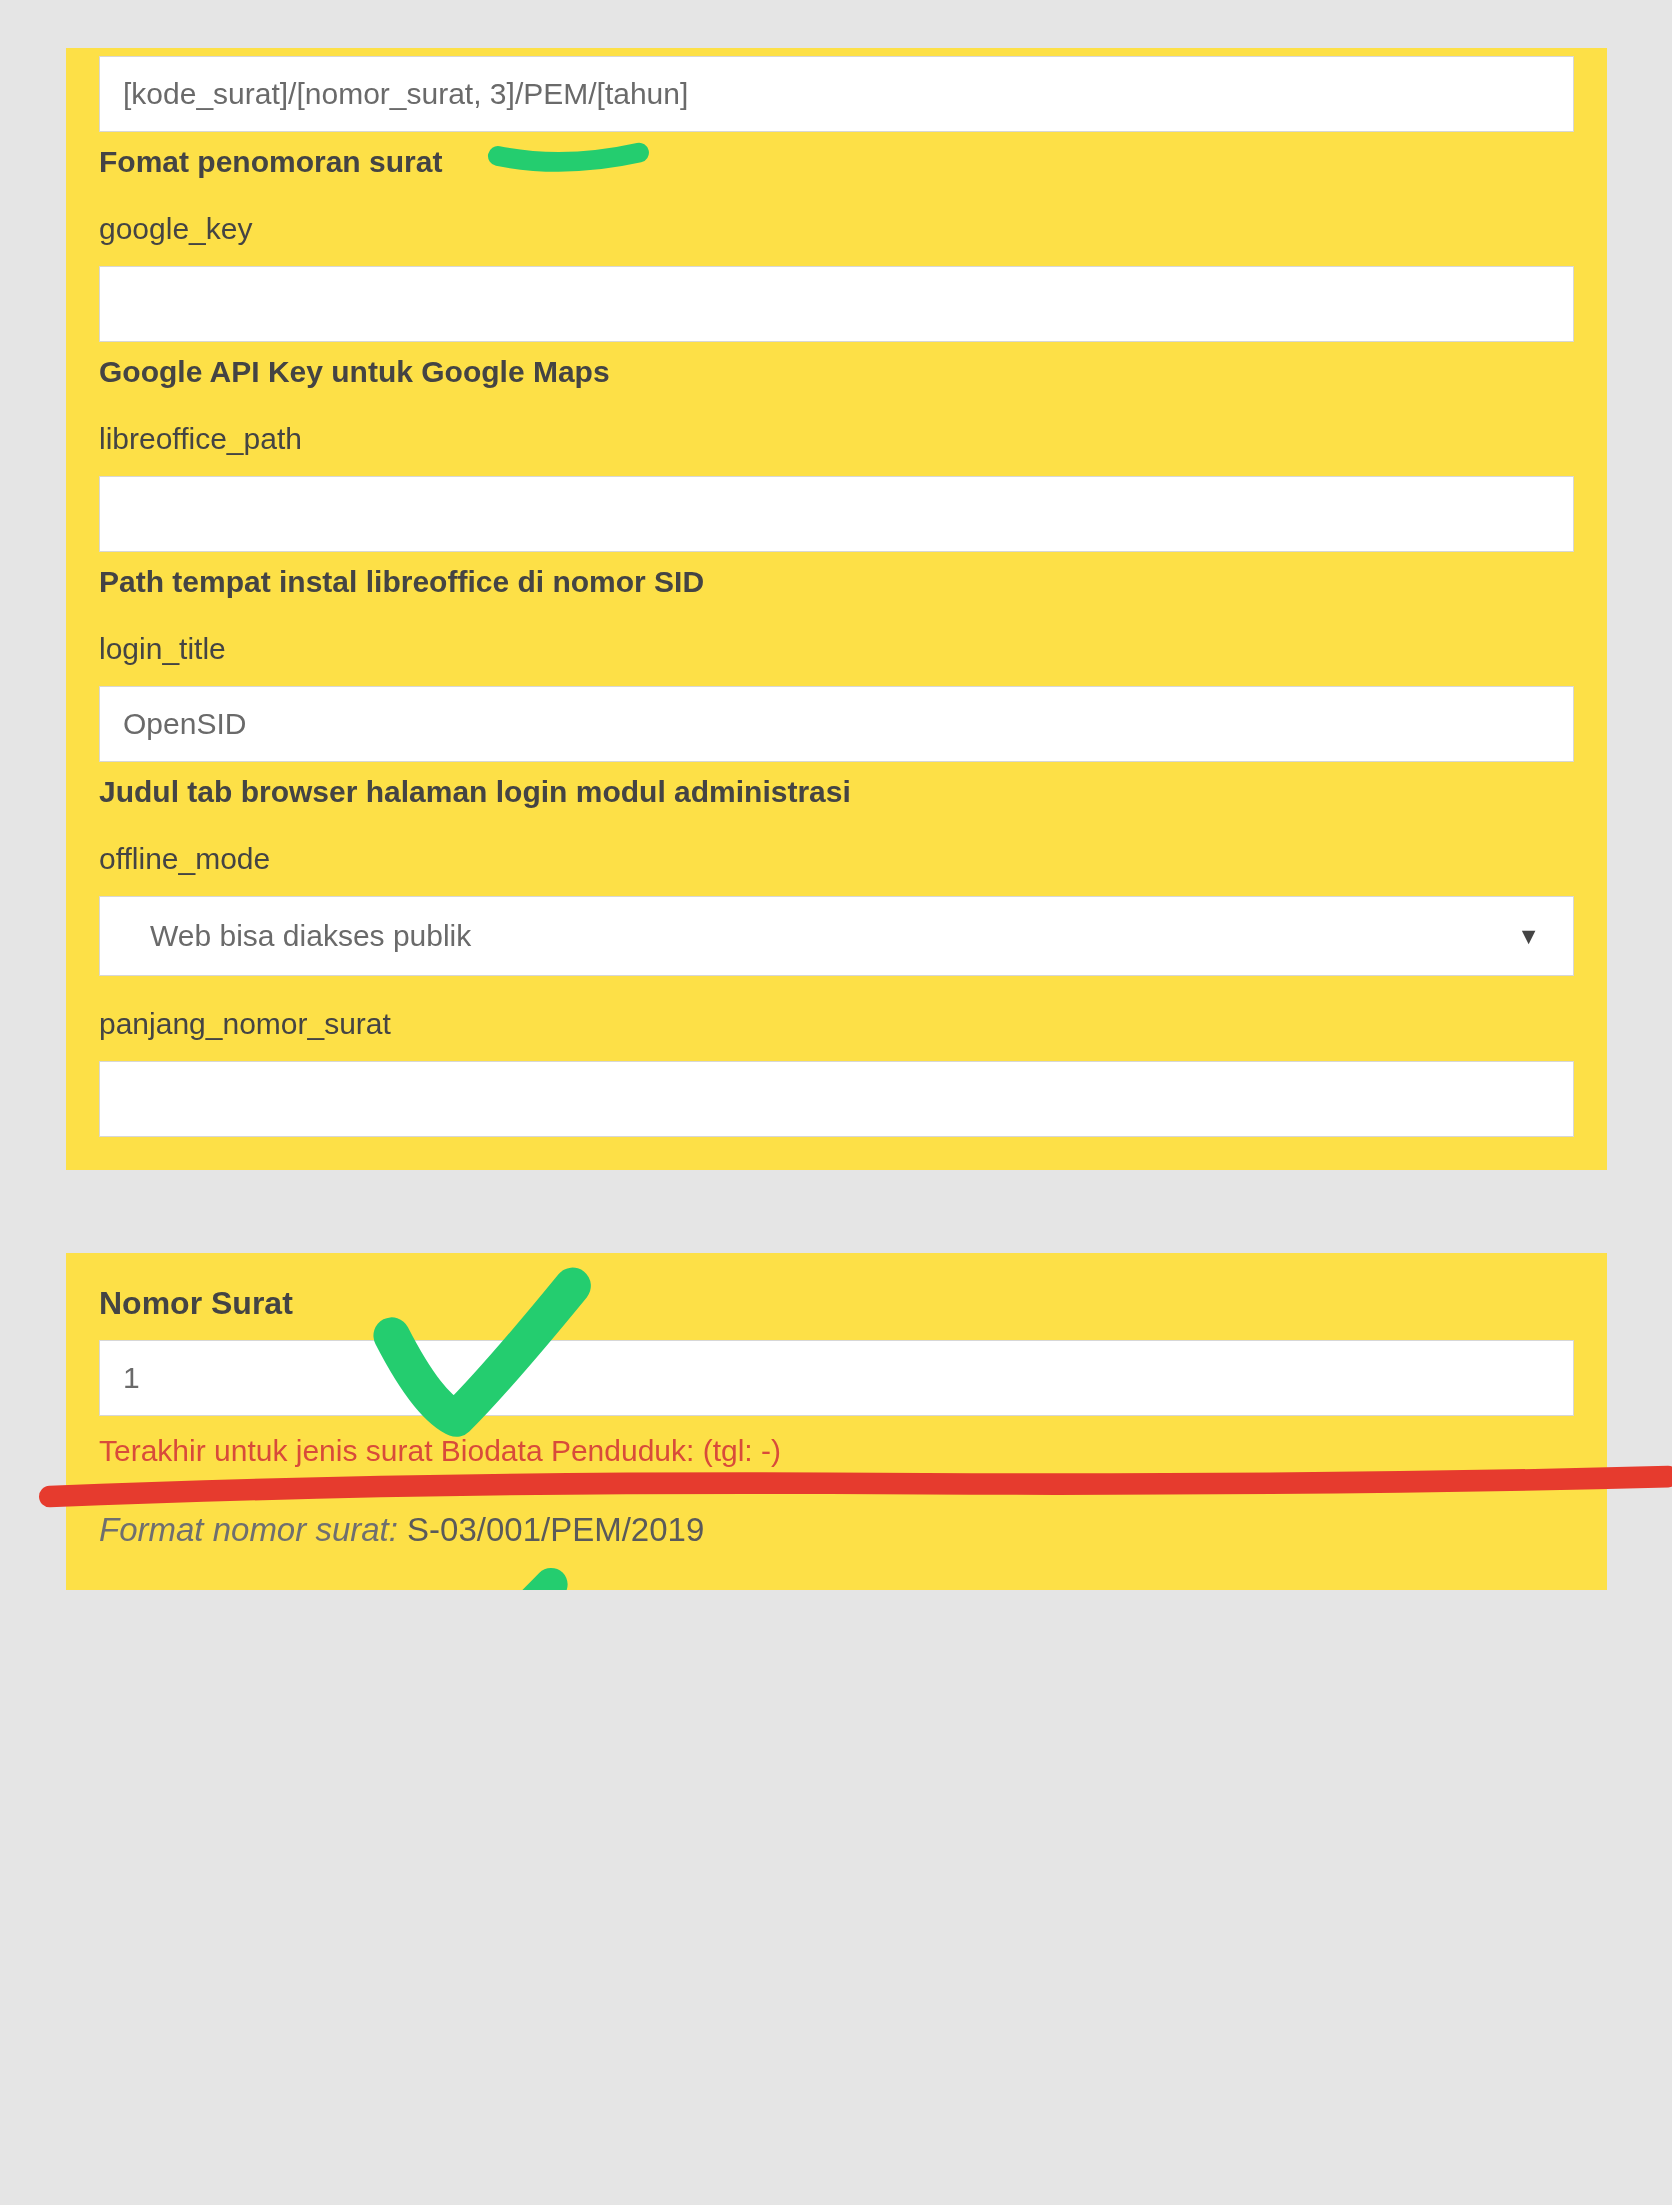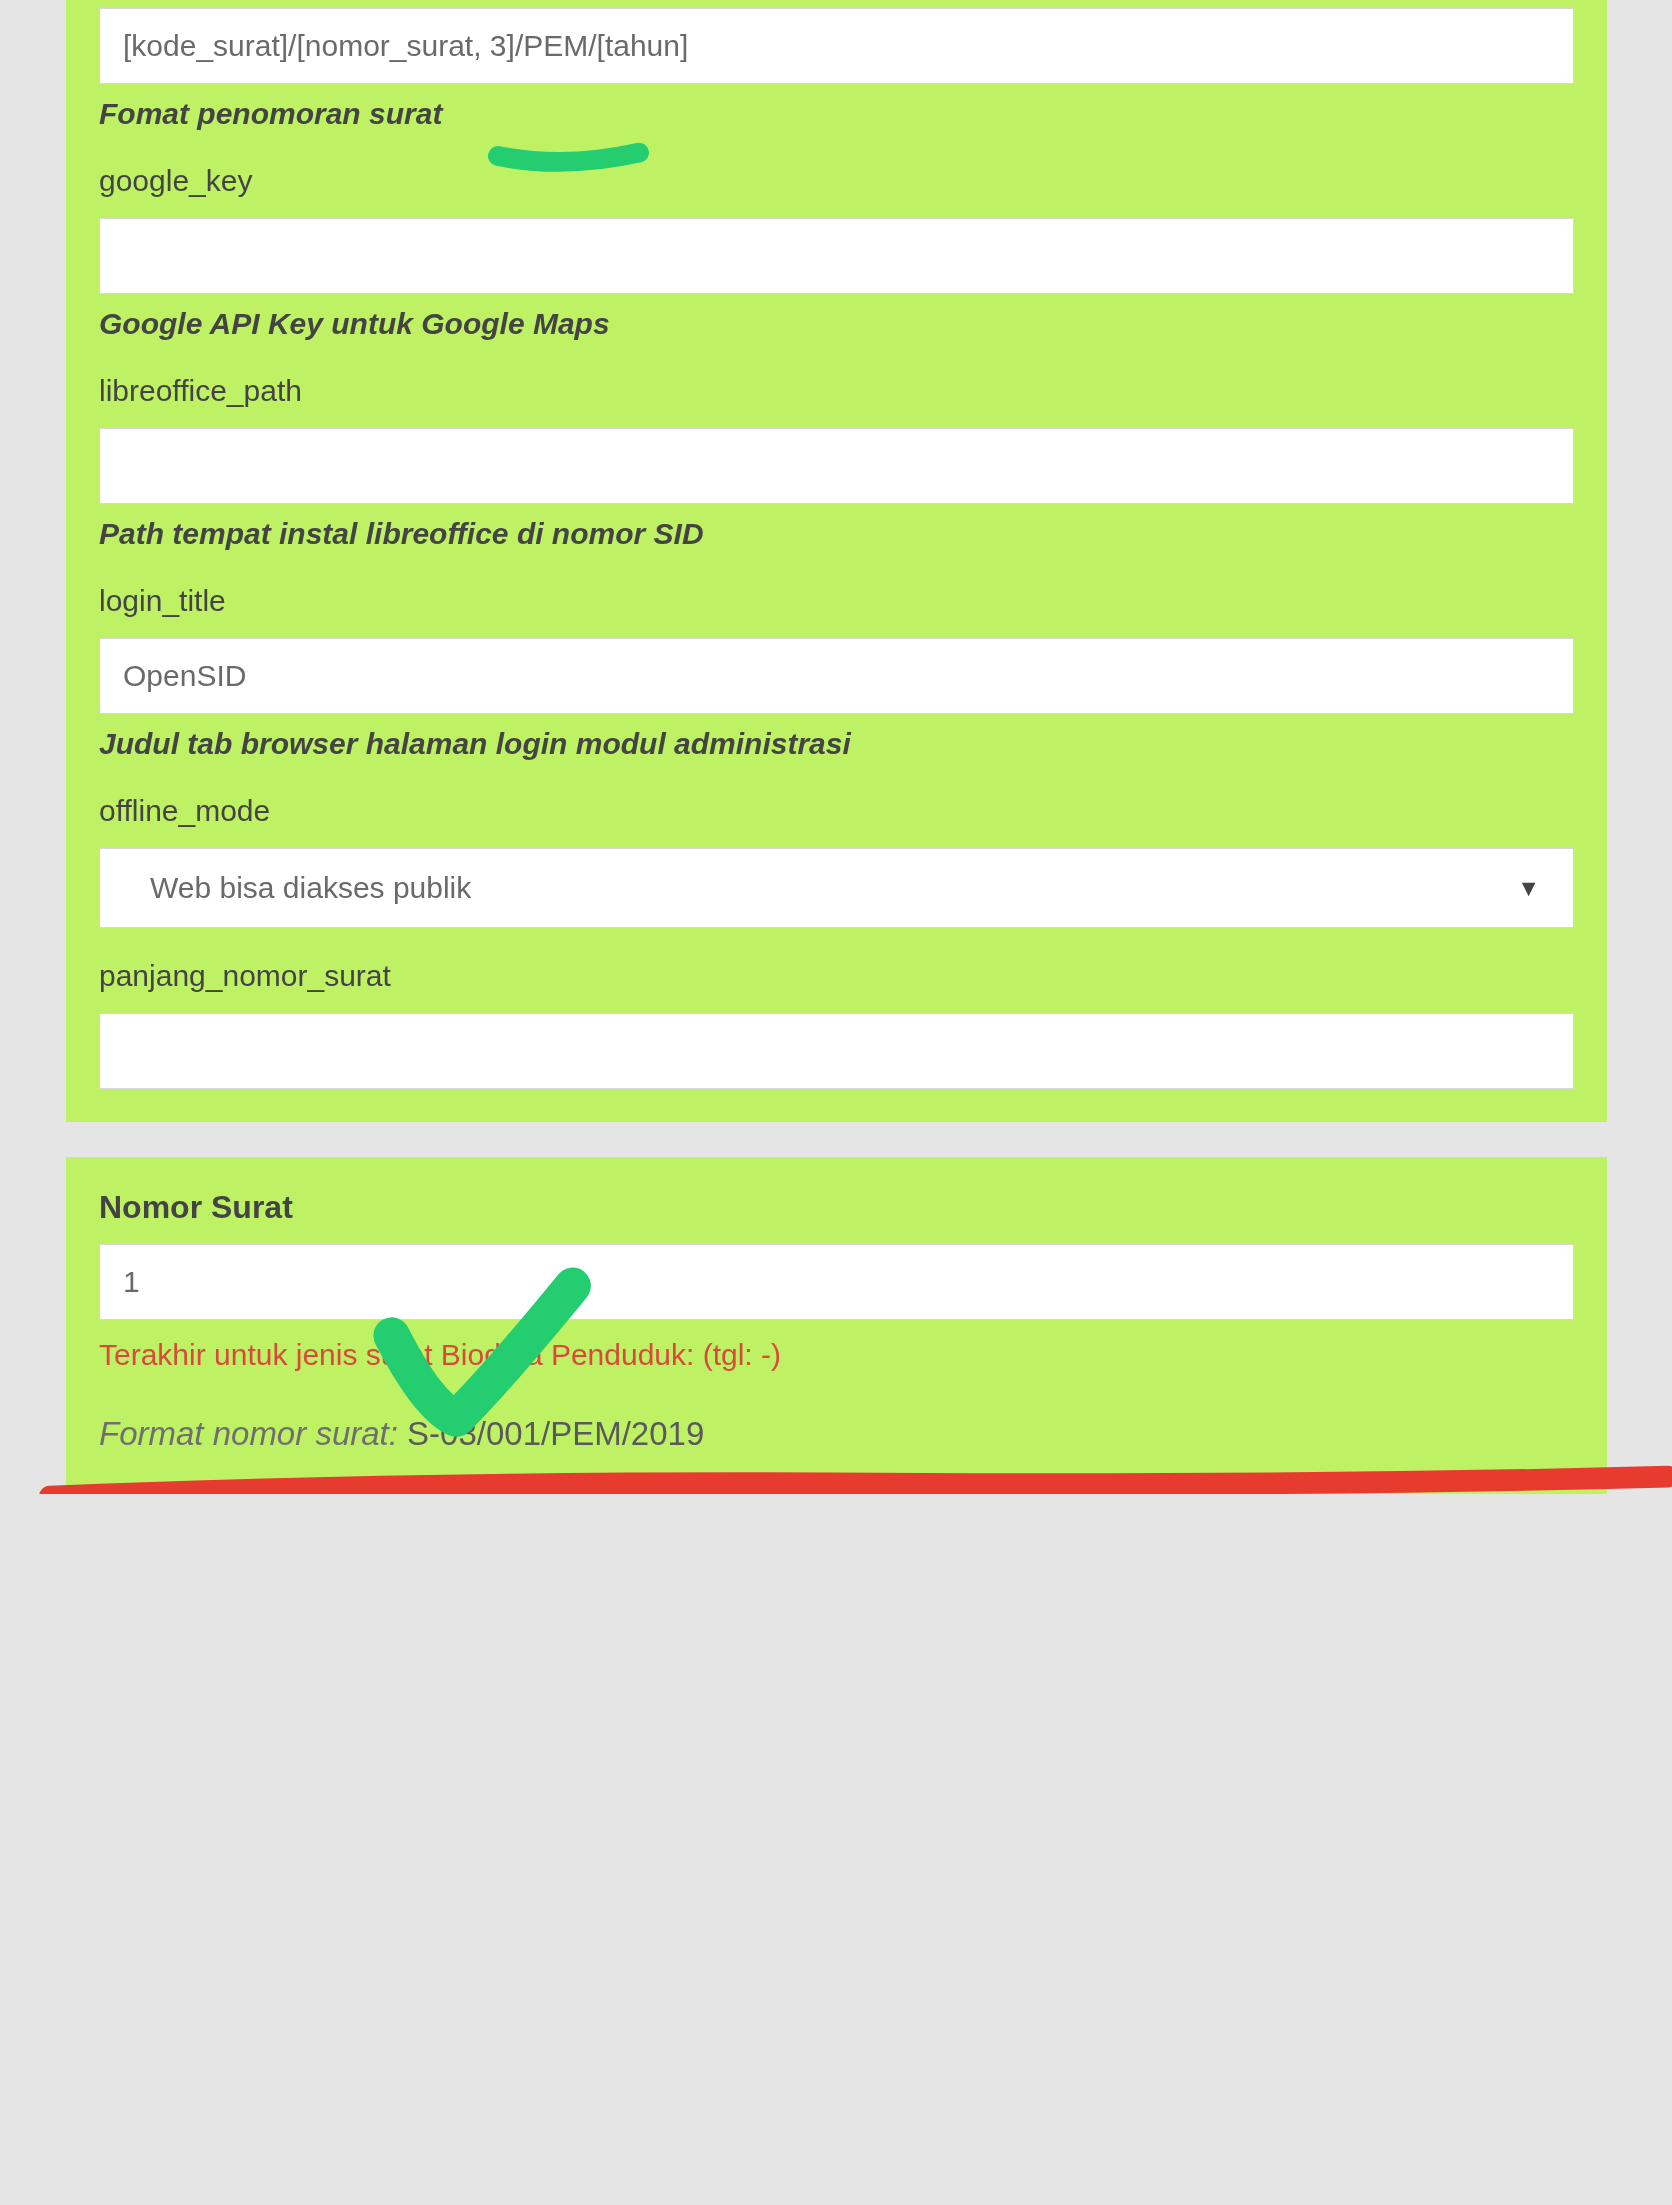--- a/index.html
+++ b/index.html
@@ -6,43 +6,43 @@
     html, body { width: 1673px; }
     body {
       font-family: -apple-system, "Helvetica Neue", Arial, sans-serif;
       background: #e5e5e5;
       color: #444;
       font-size: 30px;
       position: relative;
     }
     .outer { background: #e5e5e5; padding: 0 66px 0 66px; }
     .panel {
-      background: #bef264;
+      background: #fde047;
       padding: 0 33px 18px 33px;
+      margin-top: 48px;
     }
     .panel.upper { padding-top: 8.3px; padding-bottom: 33px; }
     .panel.lower { padding-top: 25px; padding-bottom: 41px; }
     .field-input {
       width: 100%;
       border: 1.7px solid #d7d7d7;
       background: #ffffff;
       font-size: 30px;
       color: #6a6a6a;
       padding: 20px 23px;
       font-family: inherit;
       display: block;
       height: 76px;
     }
     .field-label {
       font-weight: 700;
       color: #444;
       font-size: 30px;
       margin-top: 10px;
       line-height: 1.3;
-      font-style: italic;
     }
     .field-name {
       font-weight: 400;
       color: #444;
       font-size: 30px;
       margin-top: 28px;
       margin-bottom: 18px;
       line-height: 1.3;
     }
     .select-box {

